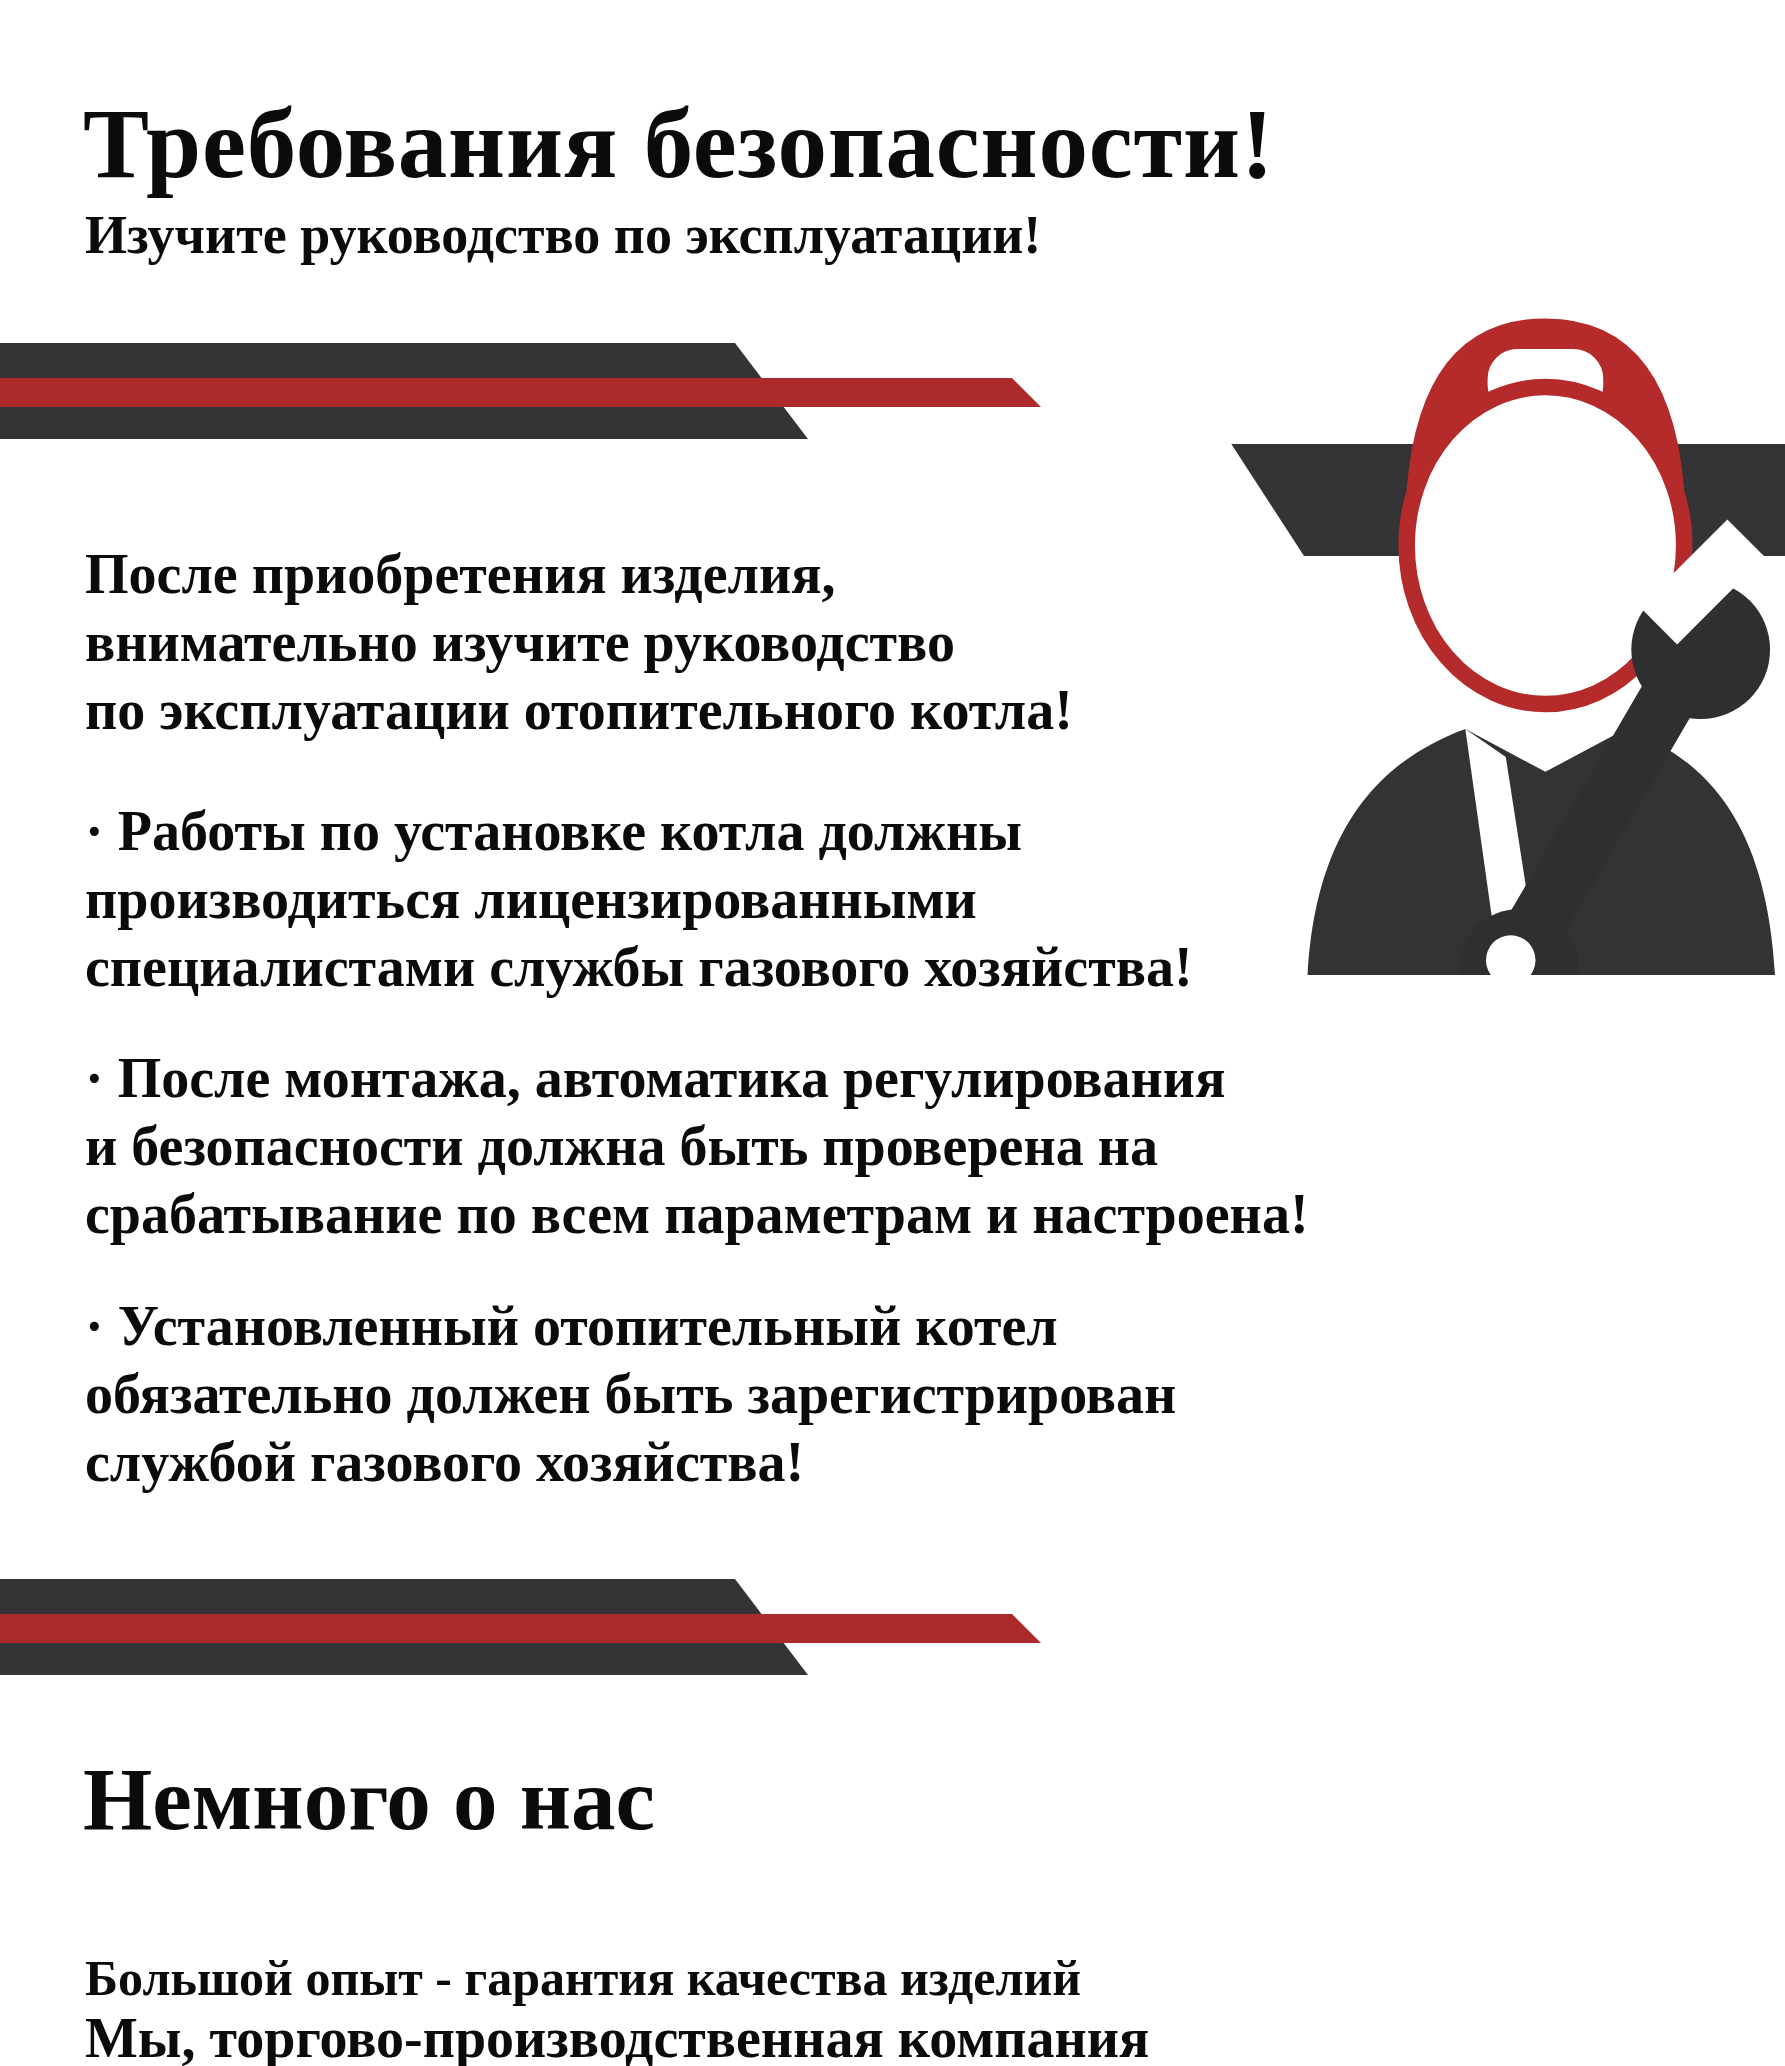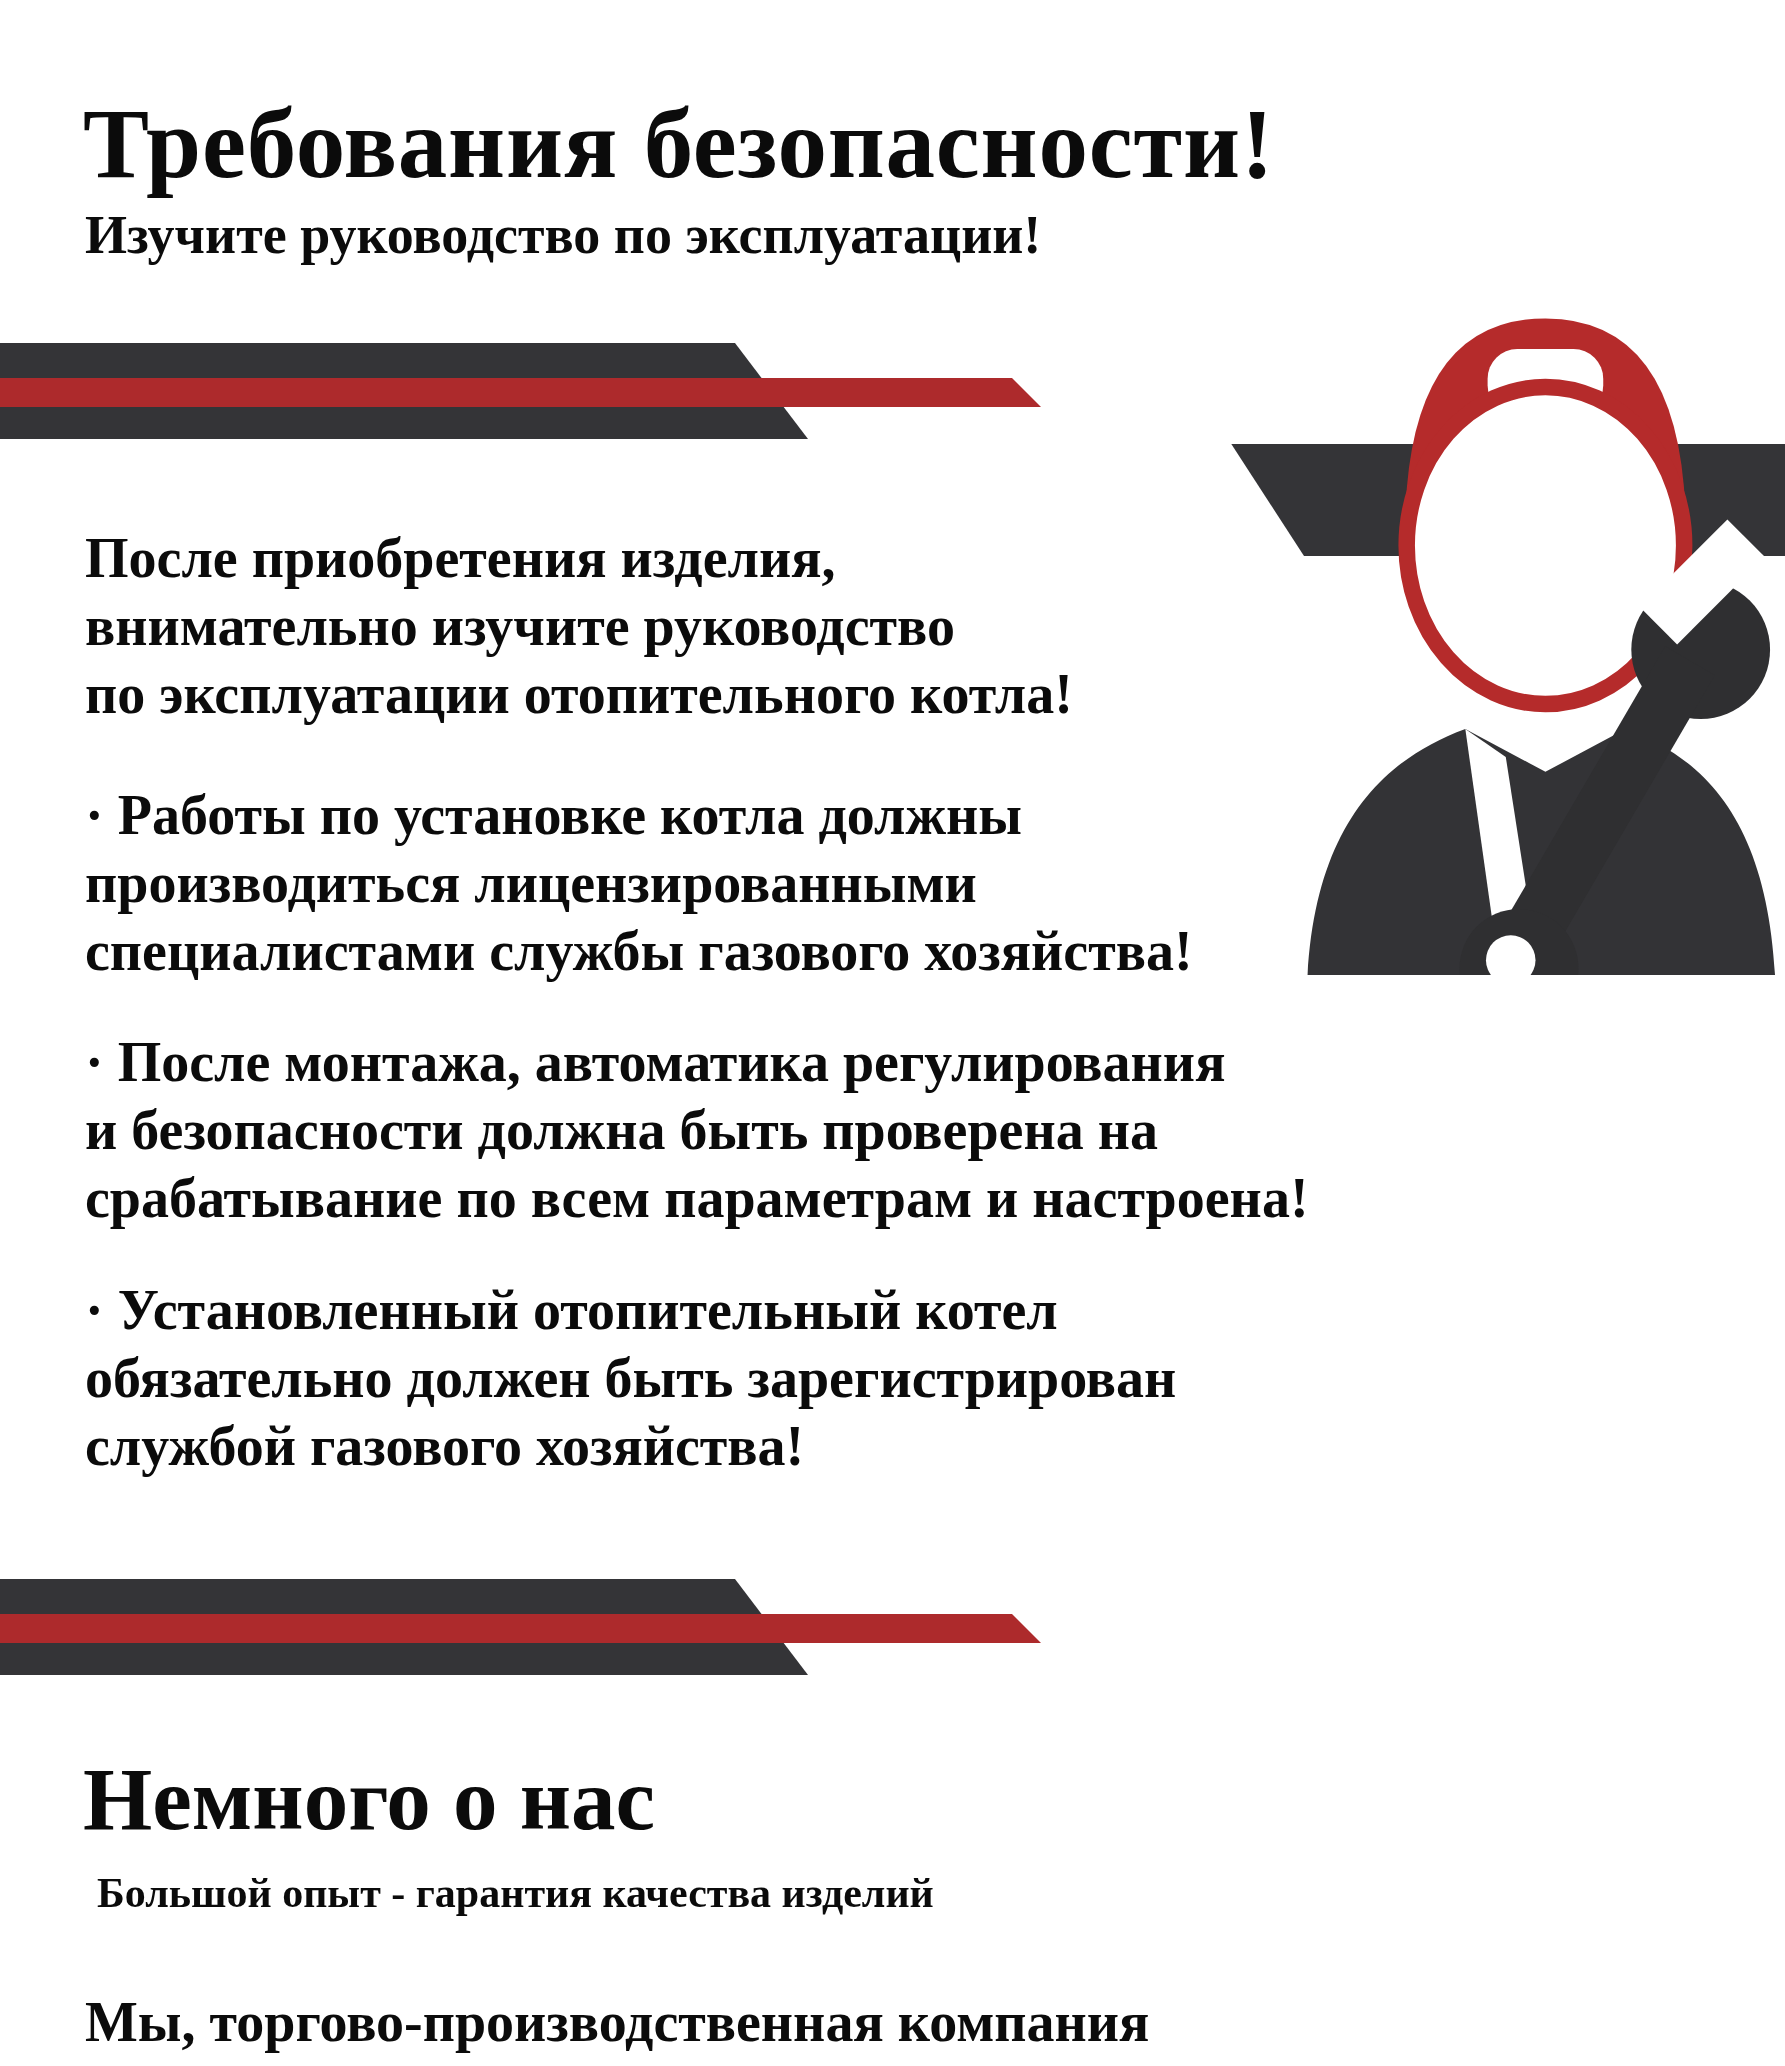--- a/index.html
+++ b/index.html
@@ -1,32 +1,32 @@
 <!DOCTYPE html>
 <html style="--red: #ad2a2c; --dark: #343437; --banner: #3a3a3c; --accent_red: #d9202b; --cap_red: #b52b2b; --pink: #ecc6c7; --watermark_gray: #c9c9c9; --circuit_gray: #c9c9c9; --house_gray: #8d8d8f;font-size:6.6px"><head>
 <meta charset="utf-8">
 <style>
   html,body{margin:0;padding:0;background:#fff;}
   .page{
     position:relative;width:1785px;height:3174px;background:#fff;overflow:hidden;
     font-family:"Liberation Sans","DejaVu Sans",sans-serif;font-weight:bold;color:#0b0b0b;
   }
   .abs{position:absolute;}
-  .pre{white-space:pre-line;}
+  .pre{white-space:pre-line;margin-top:16px;}
 
   
   .h1{left:83px;top:94px;font-size:99px;line-height:1;letter-spacing:0.8px;}
   .sub{left:85px;top:208px;font-size:54px;line-height:1;}
   .body-p{left:85px;font-size:56px;line-height:68px;}
   .p-intro{top:524px;}
   .p-b1{top:781px;}
   .p-b2{top:1028px;}
   .p-b3{top:1276px;}
   .h2{left:83px;top:1755px;font-size:89px;line-height:1;}
-  .sub2{left:85px;top:1872px;font-size:42px;line-height:1;margin-left:12px;}
+  .sub2{left:85px;top:1953px;font-size:50px;line-height:1;}
   .p-a1{top:1988px;}
 
   
   .stripes{left:0;width:1050px;height:96px;}
   .stripes .dark{
     position:absolute;left:0;top:0;width:810px;height:96px;background:var(--dark,#343437);
     clip-path:polygon(0 0,735px 0,808px 100%,0 100%);
   }
   .stripes .red{
     position:absolute;left:0;top:35px;width:1041px;height:29px;background:var(--red,#ad2a2c);

